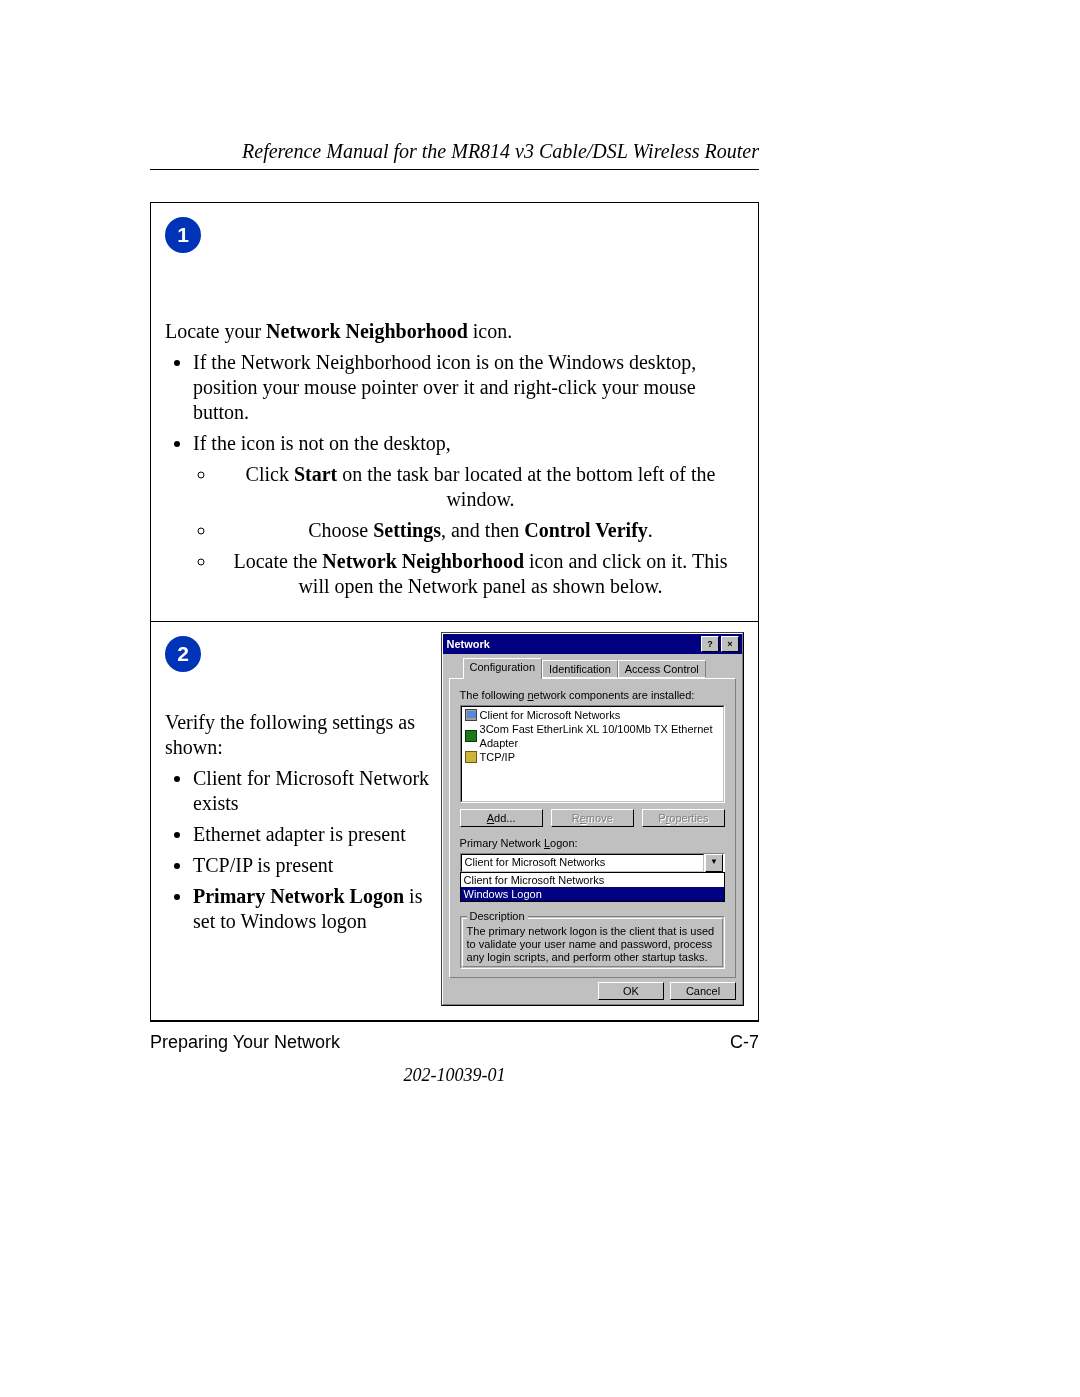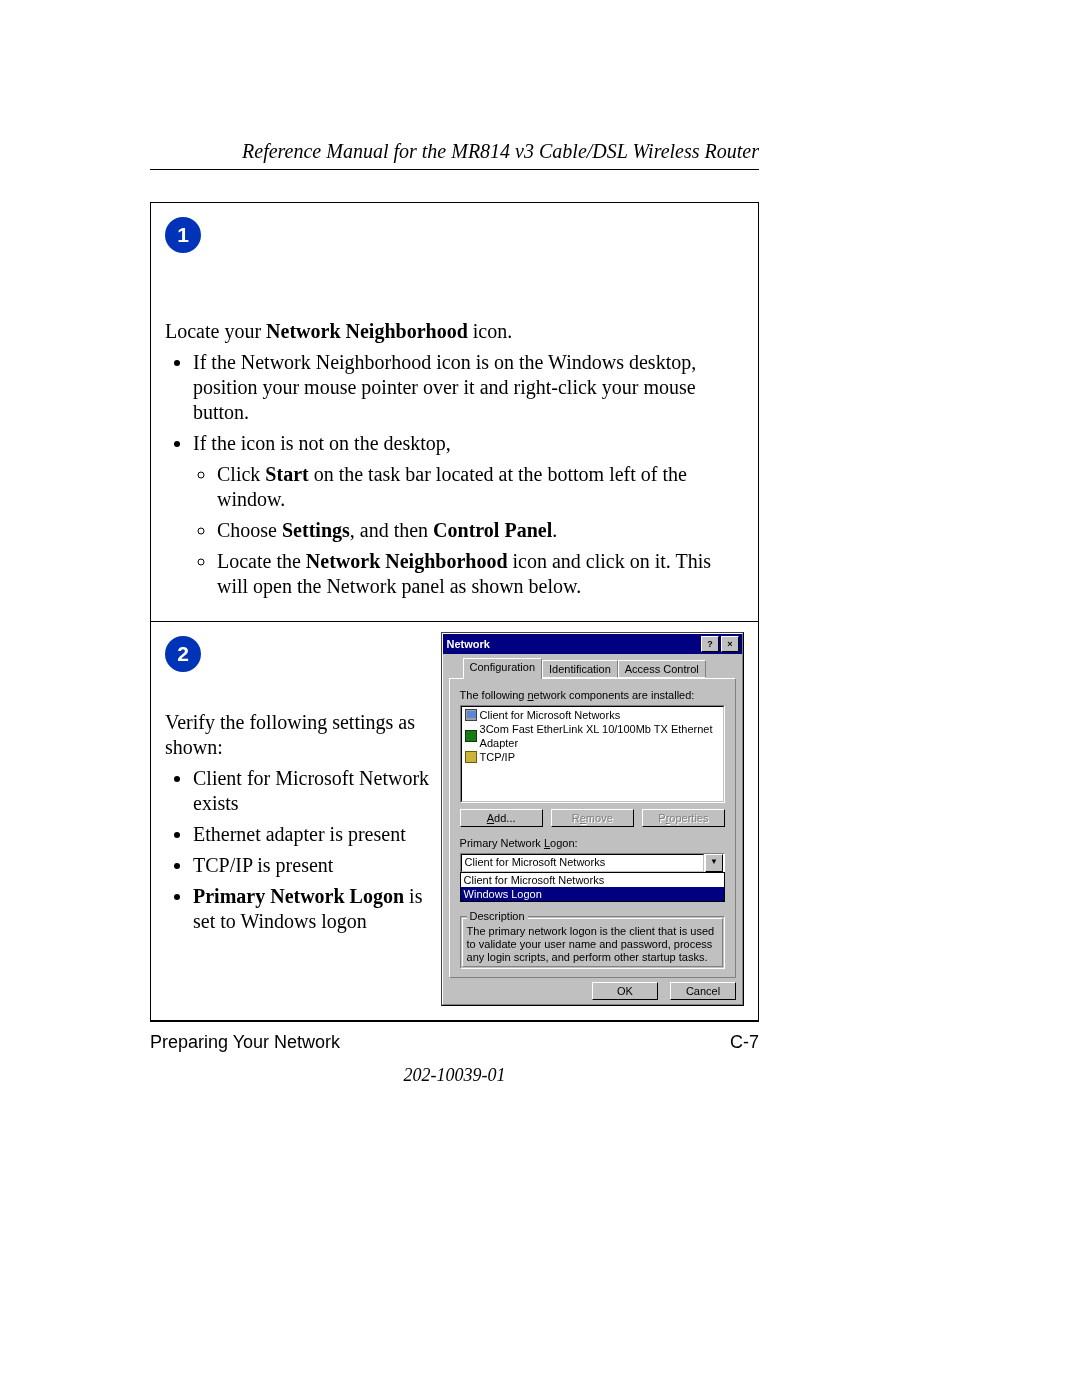--- a/index.html
+++ b/index.html
@@ -61,20 +61,21 @@
     padding-left: 28px;
   }
   ul.bullets > li {
     margin: 6px 0;
     font-size: 20px;
     line-height: 1.25;
   }
   ul.nested {
     margin: 4px 0 8px 0;
     padding-left: 24px;
+    text-align: center;
   }
   .step2-row {
     display: flex;
     align-items: flex-start;
   }
   .step2-left {
     width: 300px;
     padding-right: 8px;
   }
   
@@ -300,21 +301,21 @@
     position: absolute;
     top: -7px;
     left: 6px;
     background: #c0c0c0;
     padding: 0 3px;
     z-index: 2;
   }
   .dlg-btnrow {
     display: flex;
     justify-content: flex-end;
-    gap: 12px;
+    gap: 6px;
     padding: 4px 6px 2px 6px;
   }
   .dlg-btnrow .winbtn {
     flex: 0 0 64px;
   }
   
   .footer-top {
     display: flex;
     justify-content: space-between;
     font-family: Arial, Helvetica, sans-serif;
@@ -350,21 +351,21 @@
 
       <ul class="bullets">
         <li>If the Network Neighborhood icon is on the Windows desktop, position your mouse pointer over it and right-click your mouse button.</li>
         <li>
           <span>If the icon is not on the desktop,</span>
           <ul class="nested bullets">
             <li>
               <span>Click </span><span class="bold">Start</span><span> on the task bar located at the bottom left of the window.</span>
             </li>
             <li>
-              <span>Choose </span><span class="bold">Settings</span><span>, and then </span><span class="bold">Control Panel</span><span>.</span>
+              <span>Choose </span><span class="bold">Settings</span><span>, and then </span><span class="bold">Control Verify</span><span>.</span>
             </li>
             <li>
               <span>Locate the </span><span class="bold">Network Neighborhood</span><span> icon and click on it. This will open the Network panel as shown below.</span>
             </li>
           </ul>
         </li>
       </ul>
     </div>
 
     <div class="sect">

